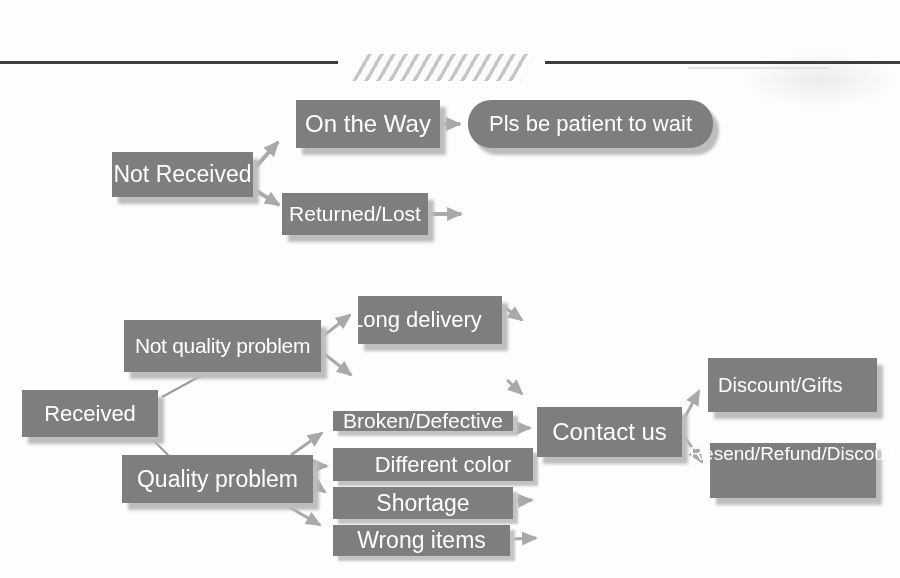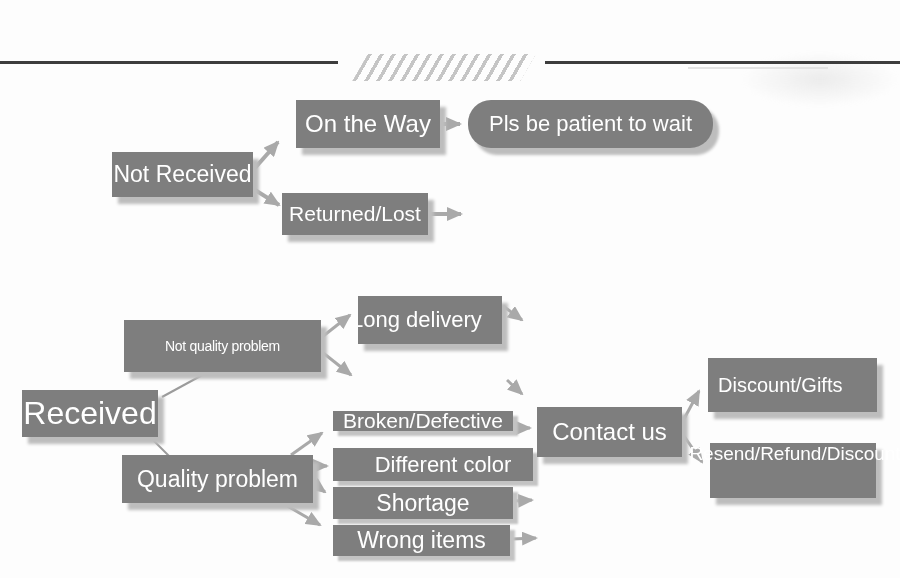--- a/index.html
+++ b/index.html
@@ -32,22 +32,22 @@
   .node{
     position:absolute;z-index:2;background:#7e7e7e;color:#ffffff;
     display:flex;align-items:center;justify-content:center;
     white-space:nowrap;box-shadow:6px 7px 3px #bdbdbd;
   }
   .n-not-received   {left:112px;top:152px;width:141px;height:45px;font-size:23px;}
   .n-on-the-way     {left:283px;top:100px;width:144px;height:48px;font-size:24px;margin-left:13px;}
   .n-pls-wait       {left:468px;top:100px;width:245px;height:48px;font-size:22px;border-radius:23px;}
   .n-returned-lost  {left:282px;top:193px;width:146px;height:42px;font-size:21px;}
   .n-resend-refund  {left:471px;top:192px;width:249px;height:50px;font-size:26px;font-weight:600;letter-spacing:1.5px;}
-  .n-received       {left:22px; top:390px;width:136px;height:47px;font-size:32px;}
-  .n-not-quality    {left:124px;top:320px;width:197px;height:52px;font-size:14px;letter-spacing:-0.3px;}
+  .n-received       {left:22px; top:390px;width:136px;height:47px;font-size:22px;}
+  .n-not-quality    {left:124px;top:320px;width:197px;height:52px;font-size:21px;letter-spacing:-0.3px;}
   .n-quality        {left:122px;top:455px;width:191px;height:48px;font-size:23px;}
   .n-long-delivery  {left:358px;top:296px;width:144px;height:48px;font-size:22px;justify-content:flex-start;overflow:hidden;text-indent:-7px;}
   .n-dont-like      {left:360px;top:357px;width:145px;height:46px;font-size:22px;justify-content:flex-start;padding-left:2px;}
   .n-broken         {left:333px;top:411px;width:180px;height:20px;font-size:21px;box-shadow:5px 5px 2px #c3c3c3;}
   .n-diff-color     {left:333px;top:448px;width:180px;height:33px;font-size:22px;box-shadow:5px 5px 2px #c3c3c3;padding-left:20px;}
   .n-shortage       {left:333px;top:487px;width:180px;height:32px;font-size:23px;box-shadow:5px 5px 2px #c3c3c3;}
   .n-wrong-items    {left:333px;top:525px;width:177px;height:31px;font-size:23px;box-shadow:5px 5px 2px #c3c3c3;}
   .n-contact-us     {left:537px;top:407px;width:145px;height:50px;font-size:24px;}
   .n-discount-gifts {left:708px;top:358px;width:159px;height:54px;font-size:20px;justify-content:flex-start;padding-left:10px;}
   .n-rrd            {left:710px;top:443px;width:162px;height:55px;font-size:19px;

